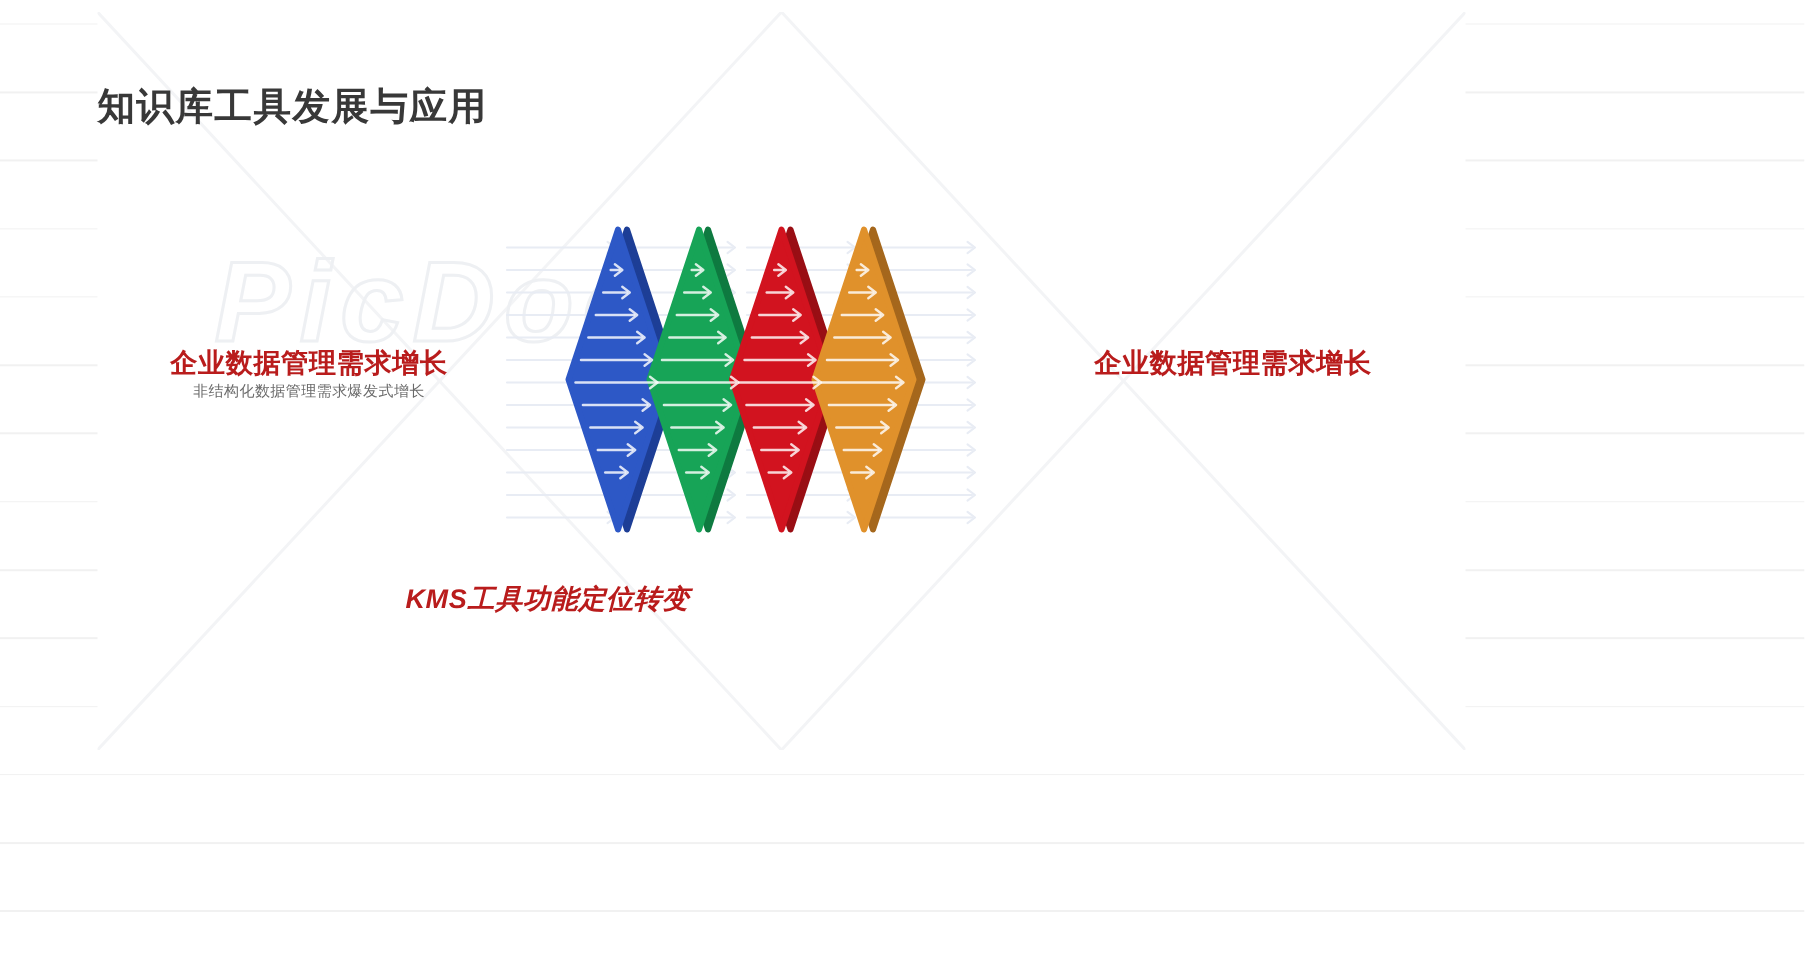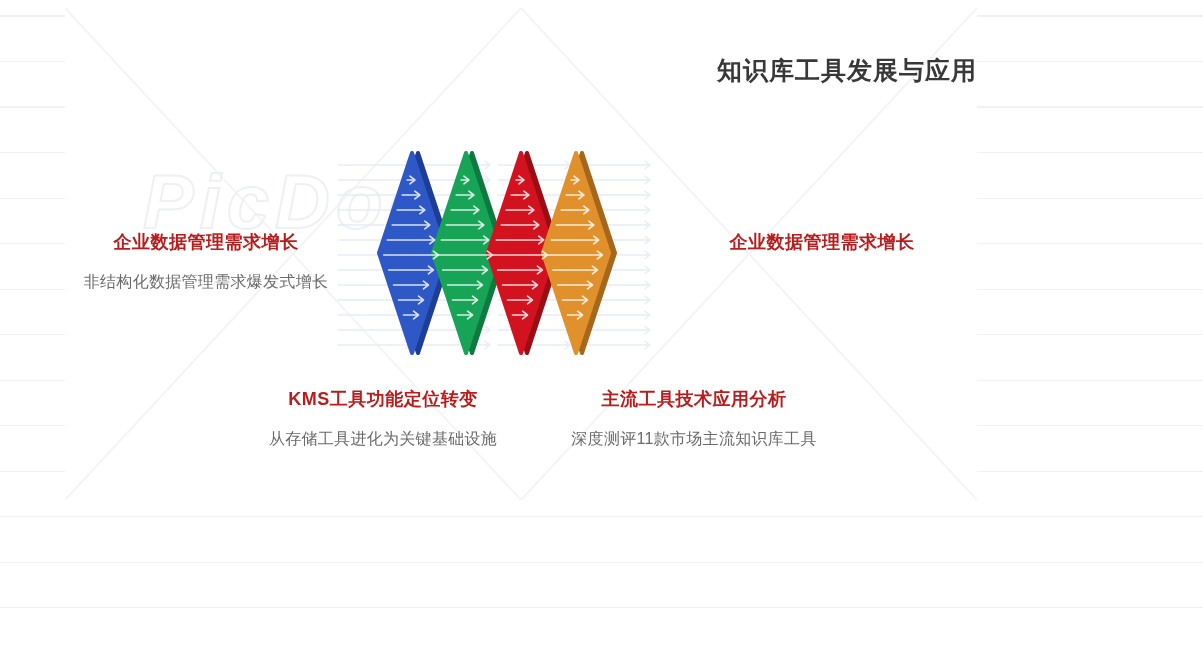--- a/index.html
+++ b/index.html
@@ -33,21 +33,21 @@
     letter-spacing:6px;
     color:transparent;
     -webkit-text-stroke:2px #eef0f3;
     user-select:none;
     white-space:nowrap;
   }
   .title{
     position:absolute;
     left:0;right:0;top:46px;
     margin:0;
-    text-align:right;
+    text-align:left;
     font-size:25px;
     font-weight:700;
     letter-spacing:1px;
     color:#383838;
   }
   .diagram{
     position:absolute;
     left:265px;top:132px;
     width:350px;height:230px;
   }
@@ -57,29 +57,29 @@
     text-align:center;
   }
   .callout-heading{
     font-size:18px;
     font-weight:700;
     color:#b91c1c;
     letter-spacing:0.5px;
     line-height:1.2;
   }
   .callout-sub{
-    margin-top:18px;
-    font-size:16px;
+    margin-top:2px;
+    font-size:10px;
     color:#6a6a6a;
     letter-spacing:0.3px;
     line-height:1.2;
   }
   .callout-left{left:1px;top:224px;}
   .callout-right{left:617px;top:224px;}
-  .callout-bottom-left{left:178px;top:381px;}
+  .callout-bottom-left{left:160px;top:381px;font-style:italic;}
   .callout-bottom-right{left:489px;top:381px;}
 </style>
 </head>
 <body>
 
 <div class="stage">
   <div class="card">
 
     <svg class="wm-lines" viewBox="0 0 912 492" xmlns="http://www.w3.org/2000/svg">
       <line x1="0" y1="0" x2="456" y2="492" stroke="#f3f4f6" stroke-width="2"></line>
@@ -309,22 +309,17 @@
       <div class="callout-heading">企业数据管理需求增长</div>
       <div class="callout-sub">非结构化数据管理需求爆发式增长</div>
     </div>
 
     <div class="callout callout-right">
       <div class="callout-heading">企业数据管理需求增长</div>
     </div>
 
     <div class="callout callout-bottom-left">
       <div class="callout-heading">KMS工具功能定位转变</div>
-      <div class="callout-sub">从存储工具进化为关键基础设施</div>
     </div>
 
-    <div class="callout callout-bottom-right">
-      <div class="callout-heading">主流工具技术应用分析</div>
-      <div class="callout-sub">深度测评11款市场主流知识库工具</div>
-    </div>
 
   </div>
 </div>
 
 </body></html>

